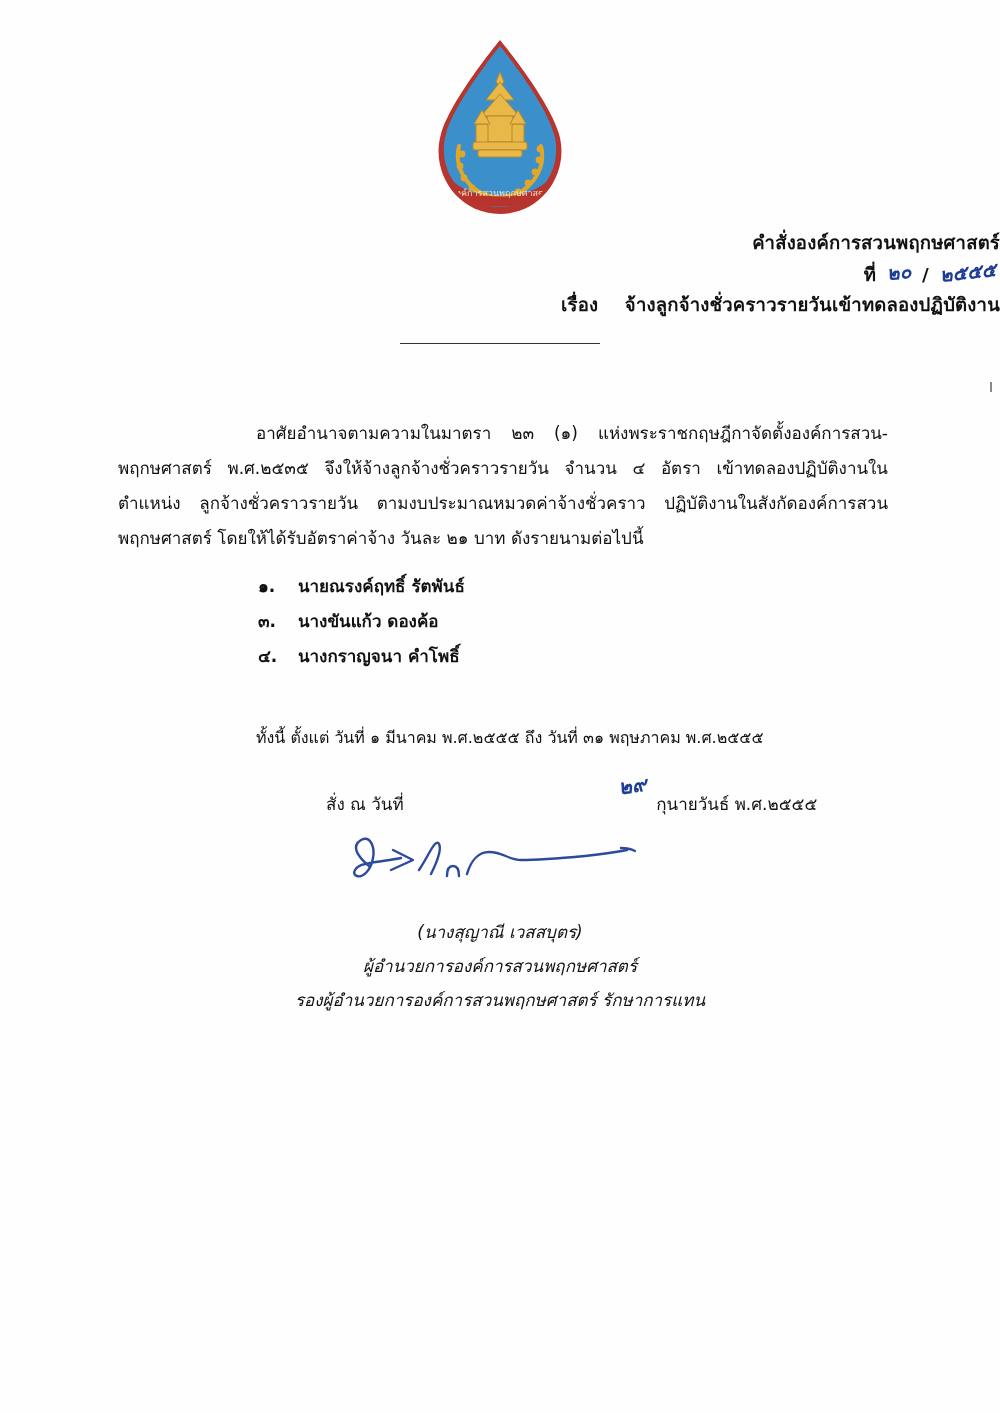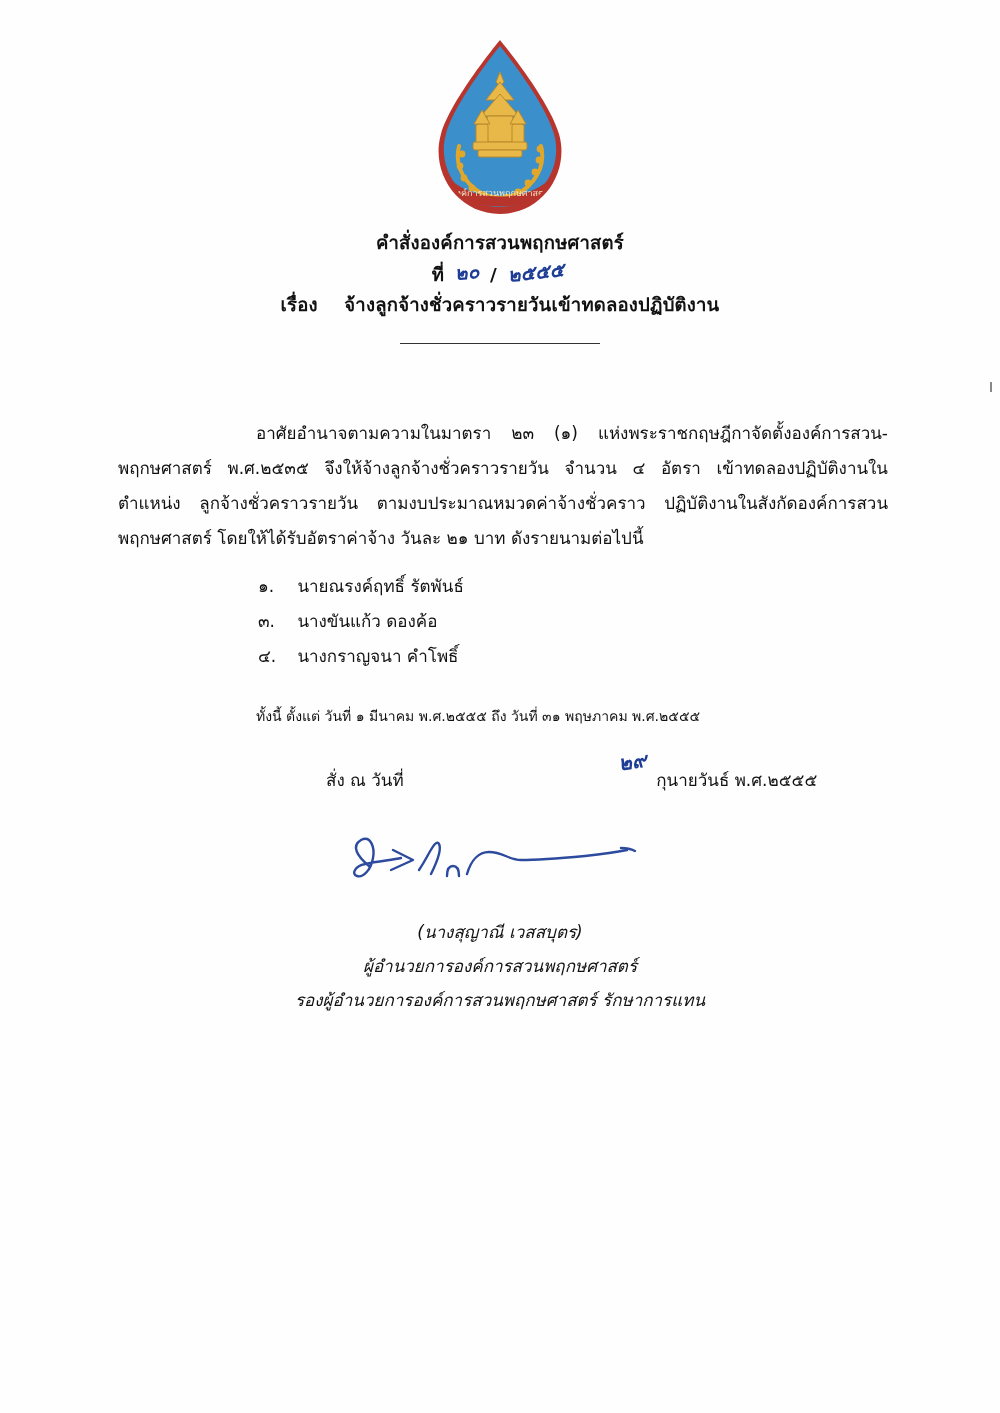--- a/index.html
+++ b/index.html
@@ -51,20 +51,21 @@
     left: 0;
     width: 1000px;
     text-align: center;
     line-height: 1.65;
   }
   .heading .line {
     font-size: 18.5px;
     font-weight: bold;
     color: #111;
     letter-spacing: .2px;
+    text-align: right;
   }
   .heading .line.order-no {
     position: relative;
   }
   .hand-no {
     font-family: "DejaVu Serif", "Liberation Serif", serif;
     color: #1d3c96;
     font-size: 19px;
     font-style: italic;
     font-weight: bold;
@@ -96,29 +97,30 @@
   }
   .name-list {
     margin: 14px 0 0 0;
     padding: 0;
     list-style: none;
   }
   .name-list li {
     font-size: 17px;
     line-height: 2.05;
     padding-left: 140px;
+    font-weight: bold;
   }
   .name-list li .num {
     display: inline-block;
     width: 34px;
   }
   .period {
-    margin-top: 28px;
+    margin-top: 48px;
     text-indent: 138px;
-    font-size: 14px;
+    font-size: 16px;
     line-height: 2.05;
   }
   .issued {
     margin-top: 28px;
     text-indent: 208px;
     font-size: 17px;
     line-height: 2.05;
   }
   .hand-day {
     font-family: "DejaVu Serif", "Liberation Serif", serif;

